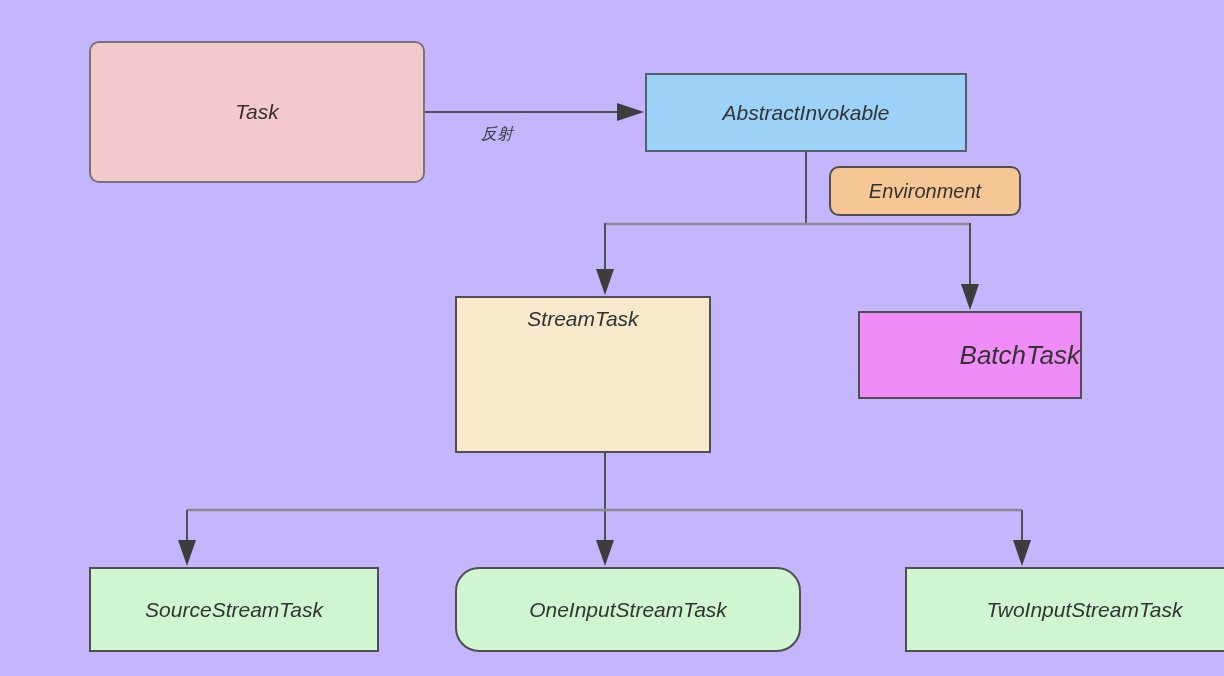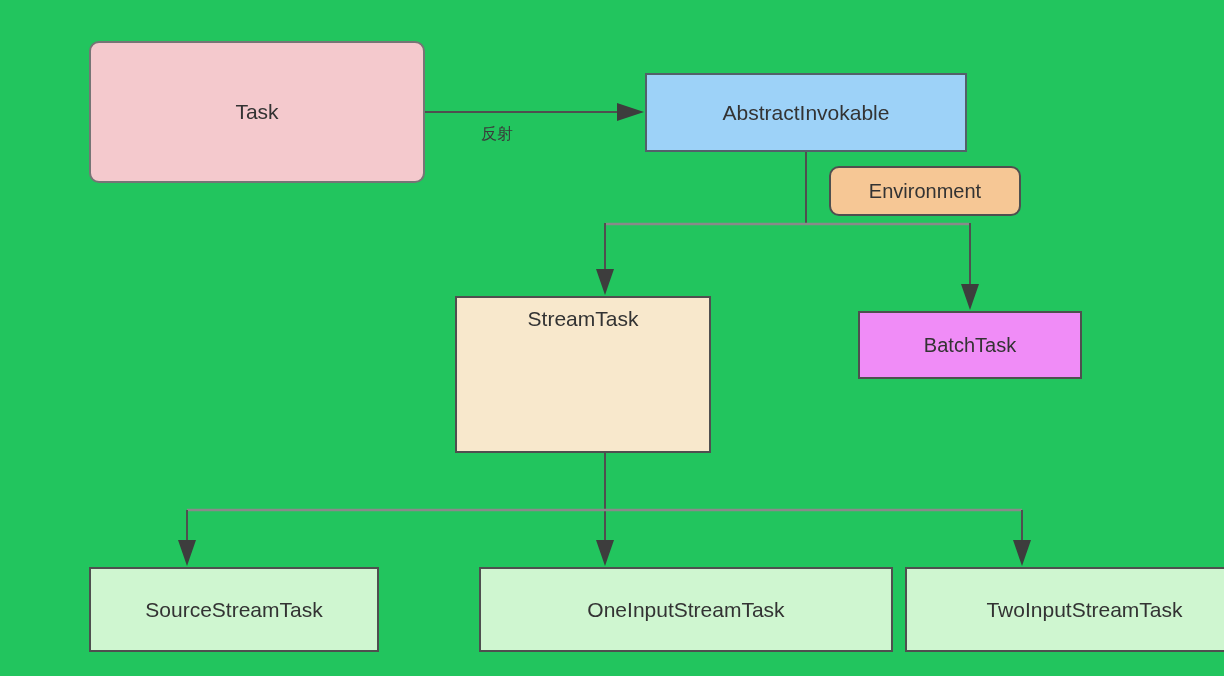--- a/index.html
+++ b/index.html
@@ -5,22 +5,23 @@
   html, body {
     margin: 0;
     padding: 0;
     background: #ffffff;
     font-family: "Liberation Sans", "DejaVu Sans", sans-serif;
   }
   #canvas {
     position: relative;
     width: 1224px;
     height: 676px;
-    background: #22c55e;
+    background: #c4b5fd;
     overflow: hidden;
+    font-style: italic;
   }
   #edges {
     position: absolute;
     left: 0; top: 0;
     width: 1224px;
     height: 676px;
   }
   .node {
     position: absolute;
     box-sizing: border-box;
@@ -73,33 +74,34 @@
     text-align: center;
     box-sizing: border-box;
   }
   .node-operator-chain .oc-label {
     width: 92px;
     font-size: 19px;
     line-height: 26px;
     color: #332f31;
   }
   .node-batch-task {
-    left: 858px; top: 311px; width: 224px; height: 68px;
+    left: 858px; top: 311px; width: 224px; height: 88px;
     background: #f08cf7;
     border: 2px solid #4f4f4f;
-    font-size: 20px;
+    font-size: 26px;
+    align-items: flex-end;
   }
   .node-green {
     top: 567px; height: 85px;
     background: #cff6d0;
     border: 2px solid #4f4f4f;
     margin-left: 47px;
   }
   .node-source-stream-task { left: 42px;  width: 290px; }
-  .node-one-input-stream-task { left: 432px; width: 414px; }
+  .node-one-input-stream-task { left: 408px; width: 346px; border-radius: 24px; }
   .node-two-input-stream-task { left: 858px; width: 330px; padding-left: 29px; }
   .edge-label {
     position: absolute;
     left: 464px; top: 124px;
     width: 66px;
     text-align: center;
     font-size: 16px;
     color: #3a3a3a;
   }
 </style>

